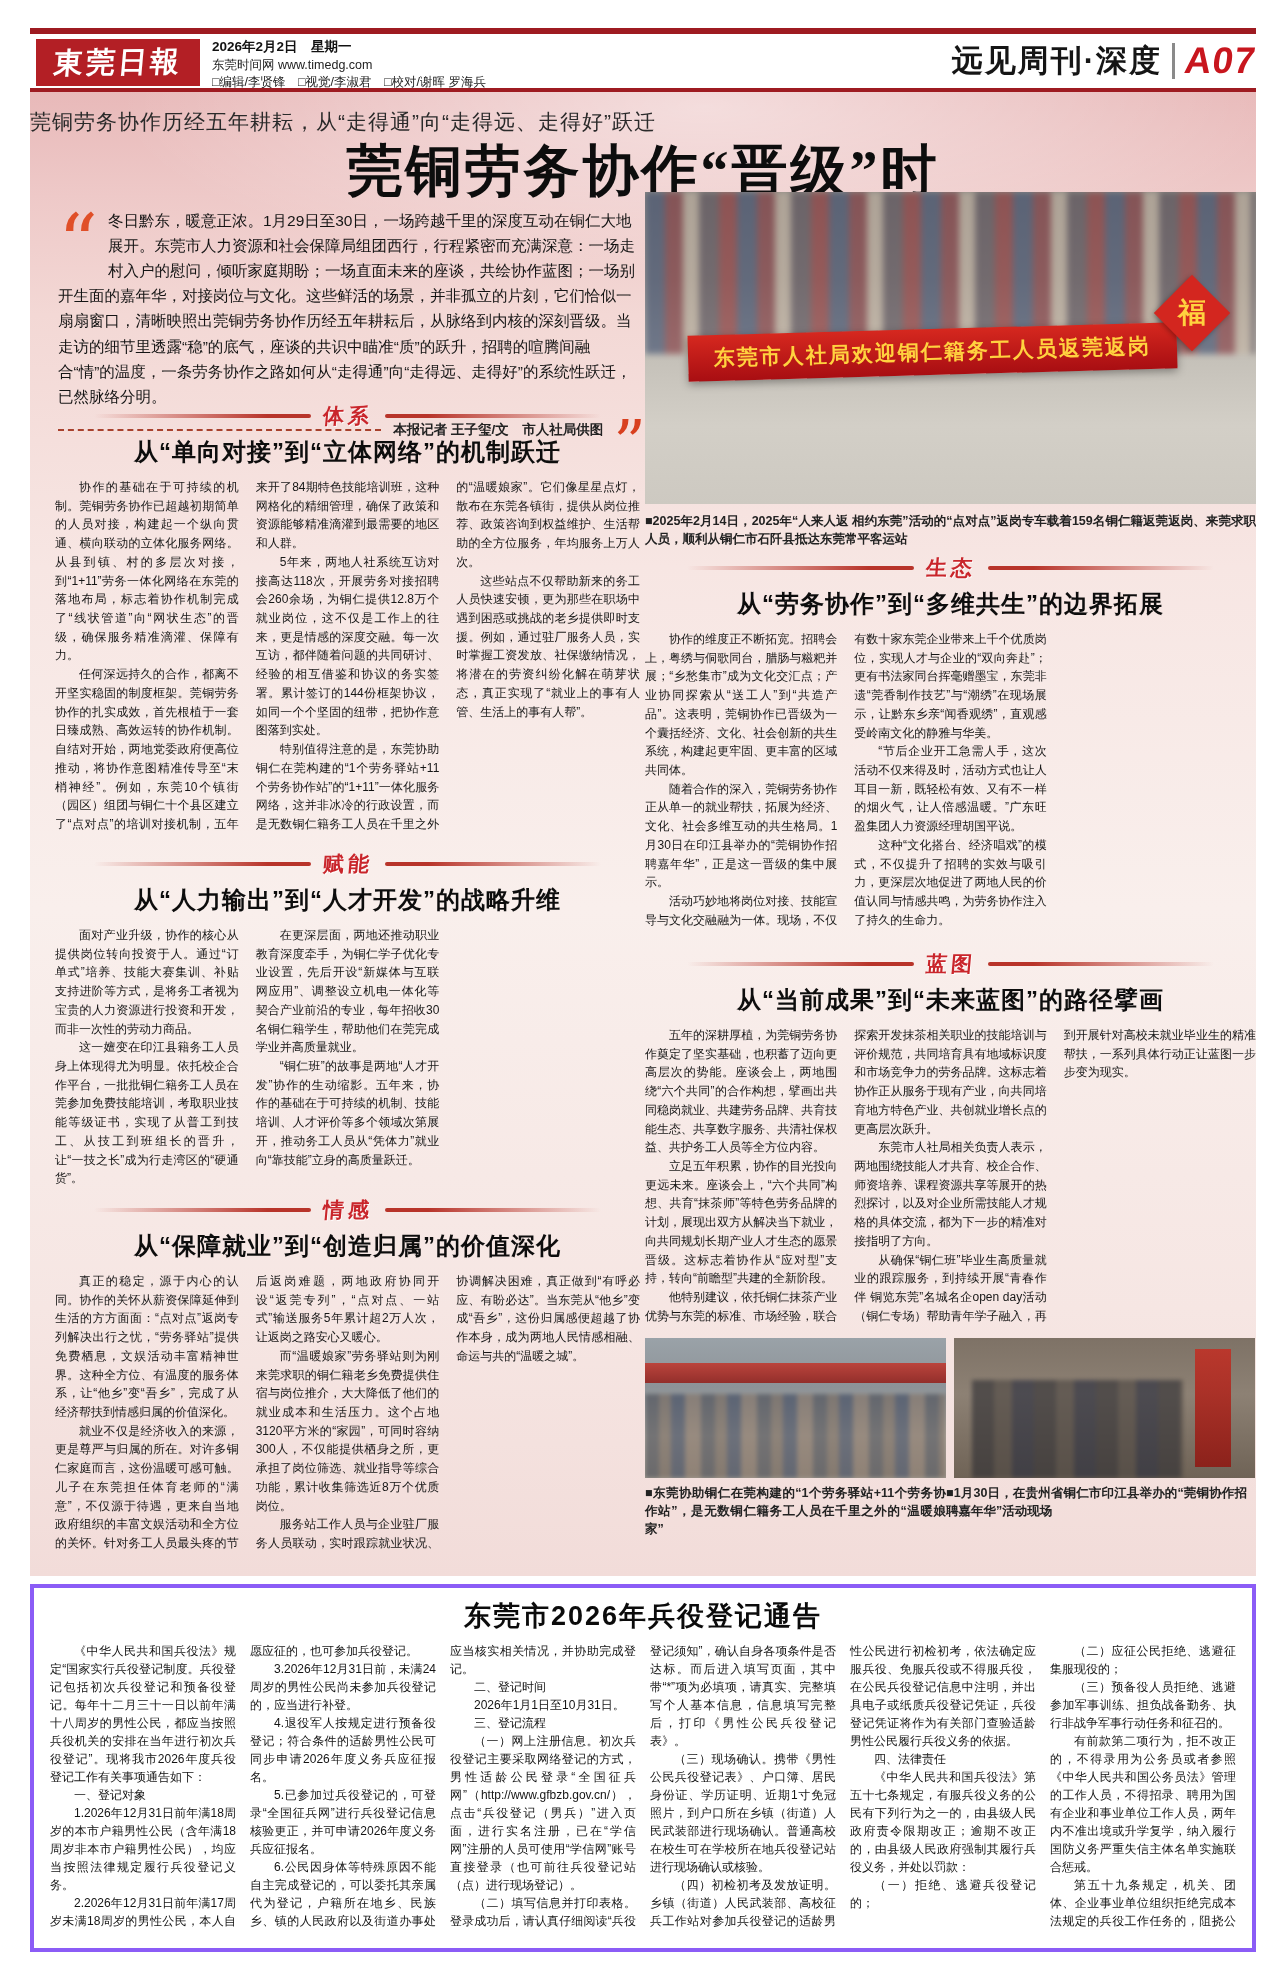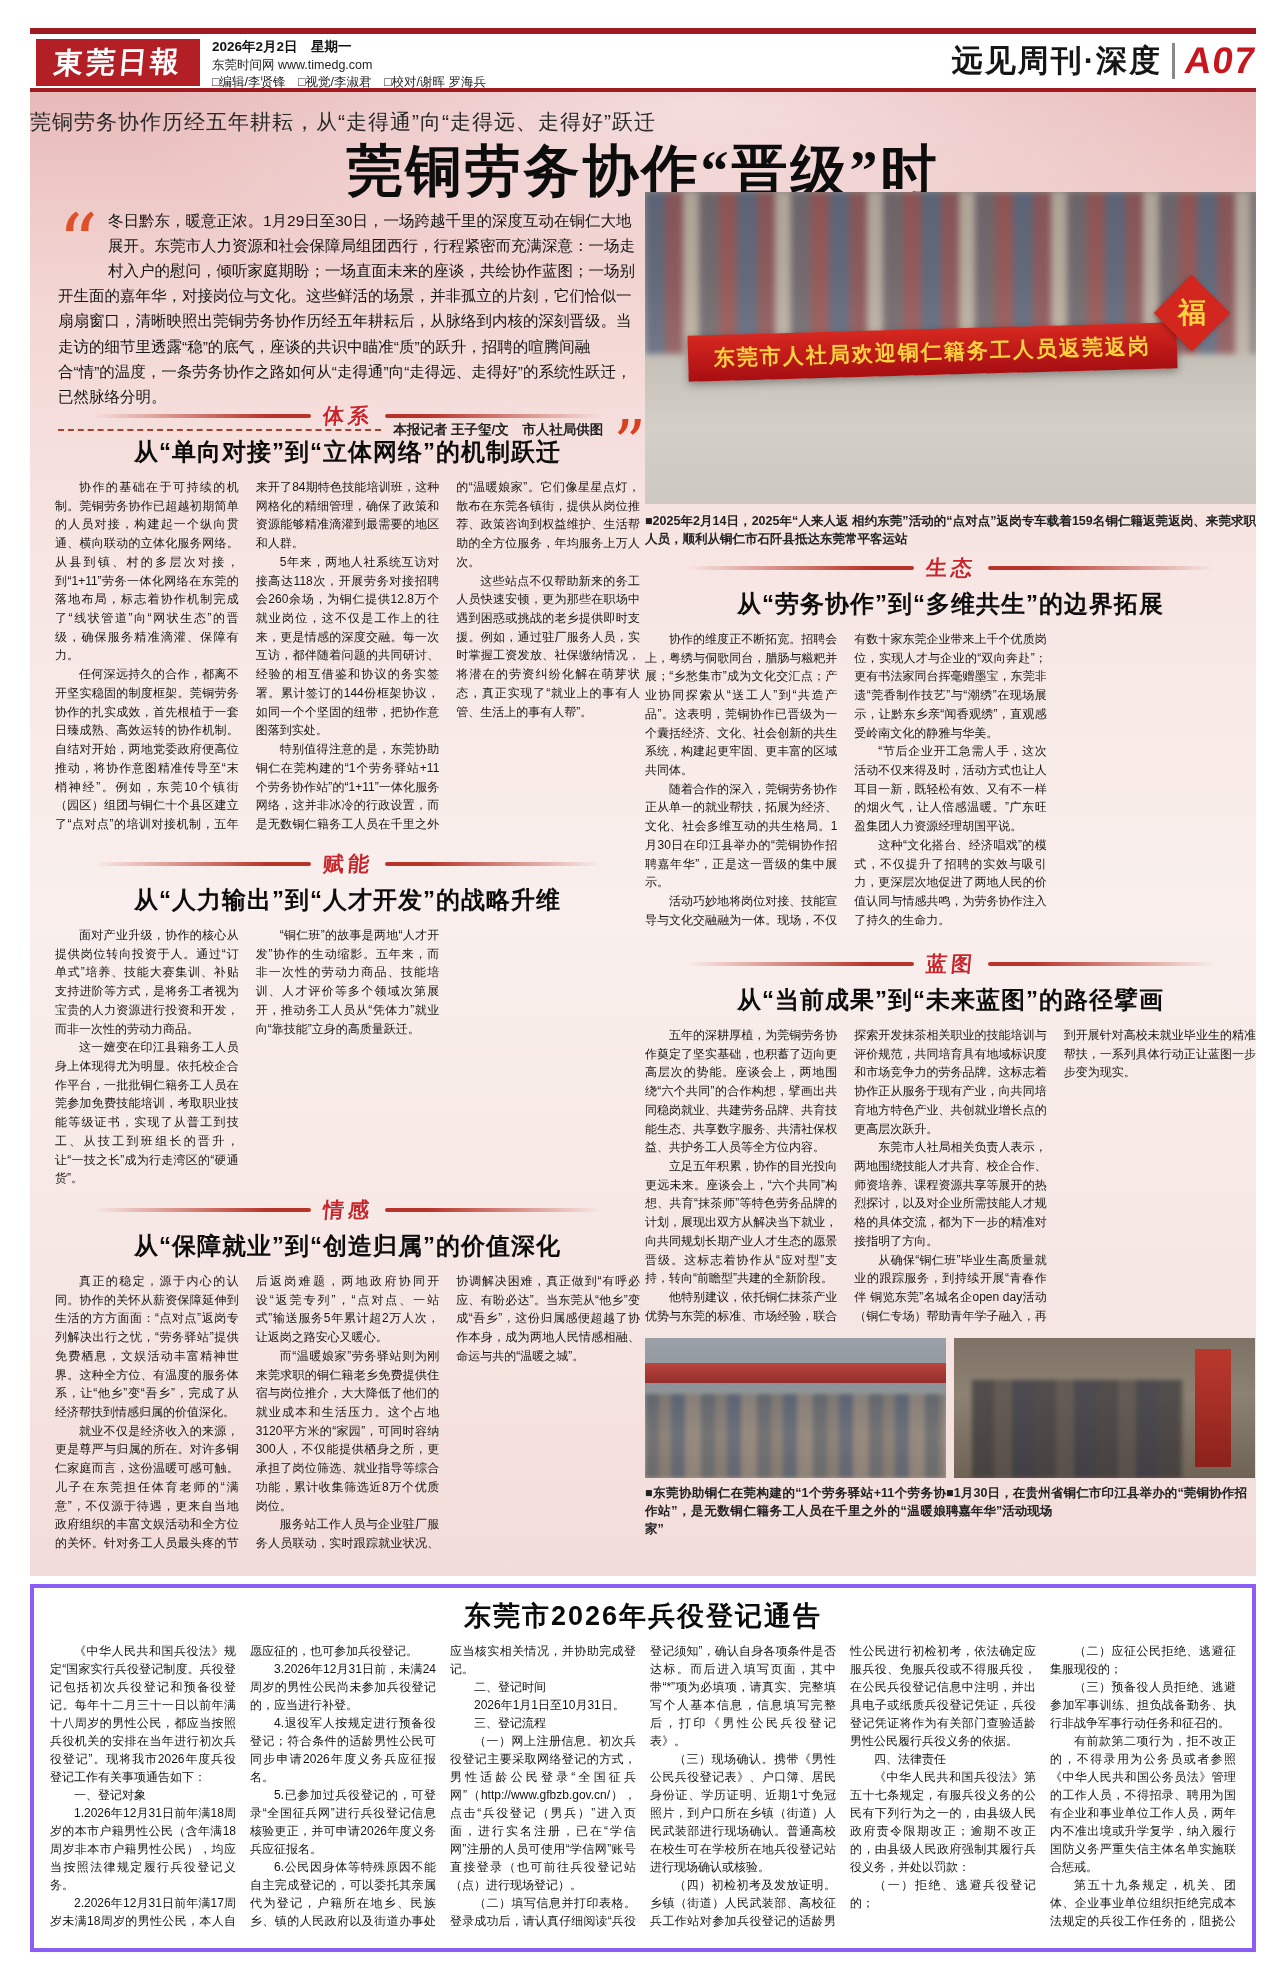--- a/index.html
+++ b/index.html
@@ -165,21 +165,22 @@
     <div class="section sec-2">
       <div class="badge-row">
         <span class="badge-rule l"></span>
         <span class="badge-text">赋能</span>
         <span class="badge-rule r"></span>
       </div>
       <div class="sec-headline">从“人力输出”到“人才开发”的战略升维</div>
       <div class="cols">
           <p>面对产业升级，协作的核心从提供岗位转向投资于人。通过“订单式”培养、技能大赛集训、补贴支持进阶等方式，是将务工者视为宝贵的人力资源进行投资和开发，而非一次性的劳动力商品。</p>
           <p>这一嬗变在印江县籍务工人员身上体现得尤为明显。依托校企合作平台，一批批铜仁籍务工人员在莞参加免费技能培训，考取职业技能等级证书，实现了从普工到技工、从技工到班组长的晋升，让“一技之长”成为行走湾区的“硬通货”。</p>
-          <p>“铜仁班”的故事是两地“人才开发”协作的生动缩影。五年来，而非一次性的劳动力商品、技能培训、人才评价等多个领域次第展开，推动务工人员从“凭体力”就业向“靠技能”立身的高质量跃迁。</p>
+          <p>在更深层面，两地还推动职业教育深度牵手，为铜仁学子优化专业设置，先后开设“新媒体与互联网应用”、调整设立机电一体化等契合产业前沿的专业，每年招收30名铜仁籍学生，帮助他们在莞完成学业并高质量就业。</p>
+          <p>“铜仁班”的故事是两地“人才开发”协作的生动缩影。五年来，协作的基础在于可持续的机制、技能培训、人才评价等多个领域次第展开，推动务工人员从“凭体力”就业向“靠技能”立身的高质量跃迁。</p>
         </div>
     </div>
 
     <div class="section sec-3">
       <div class="badge-row">
         <span class="badge-rule l"></span>
         <span class="badge-text">情感</span>
         <span class="badge-rule r"></span>
       </div>
       <div class="sec-headline">从“保障就业”到“创造归属”的价值深化</div>

